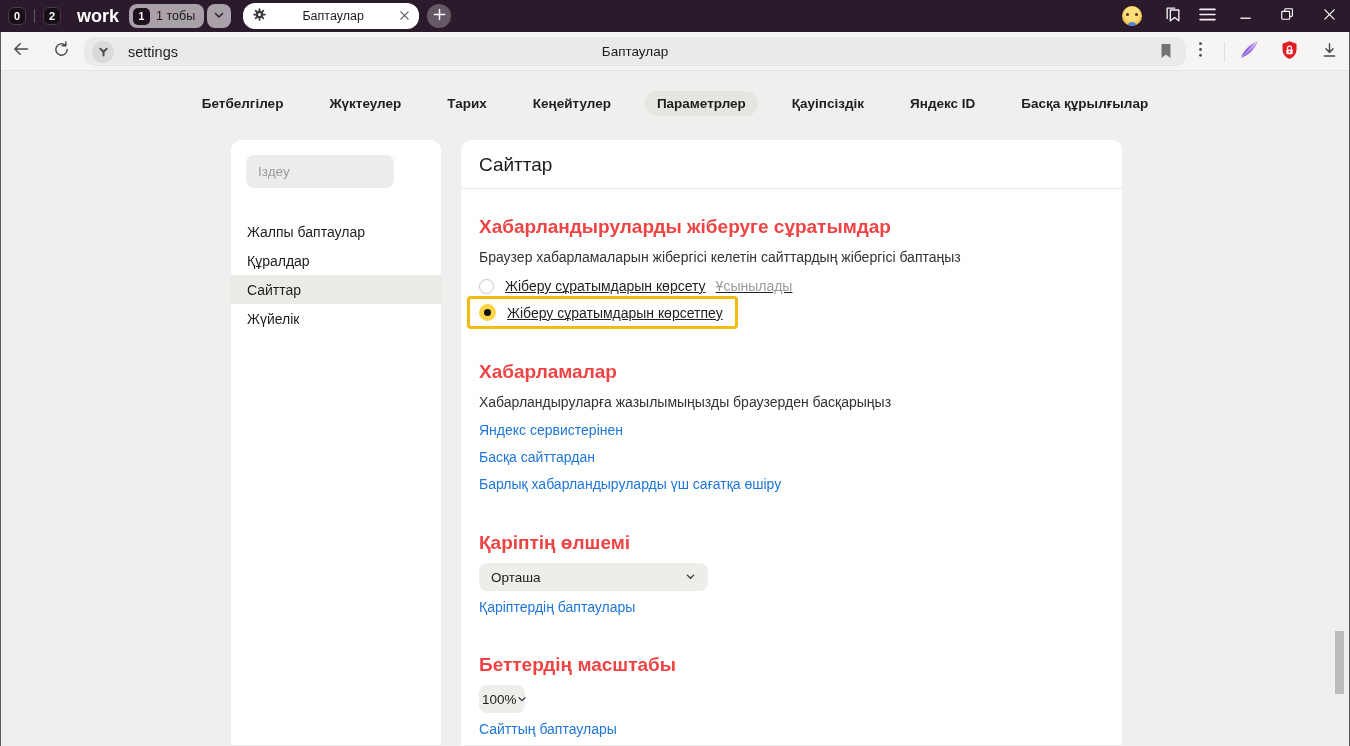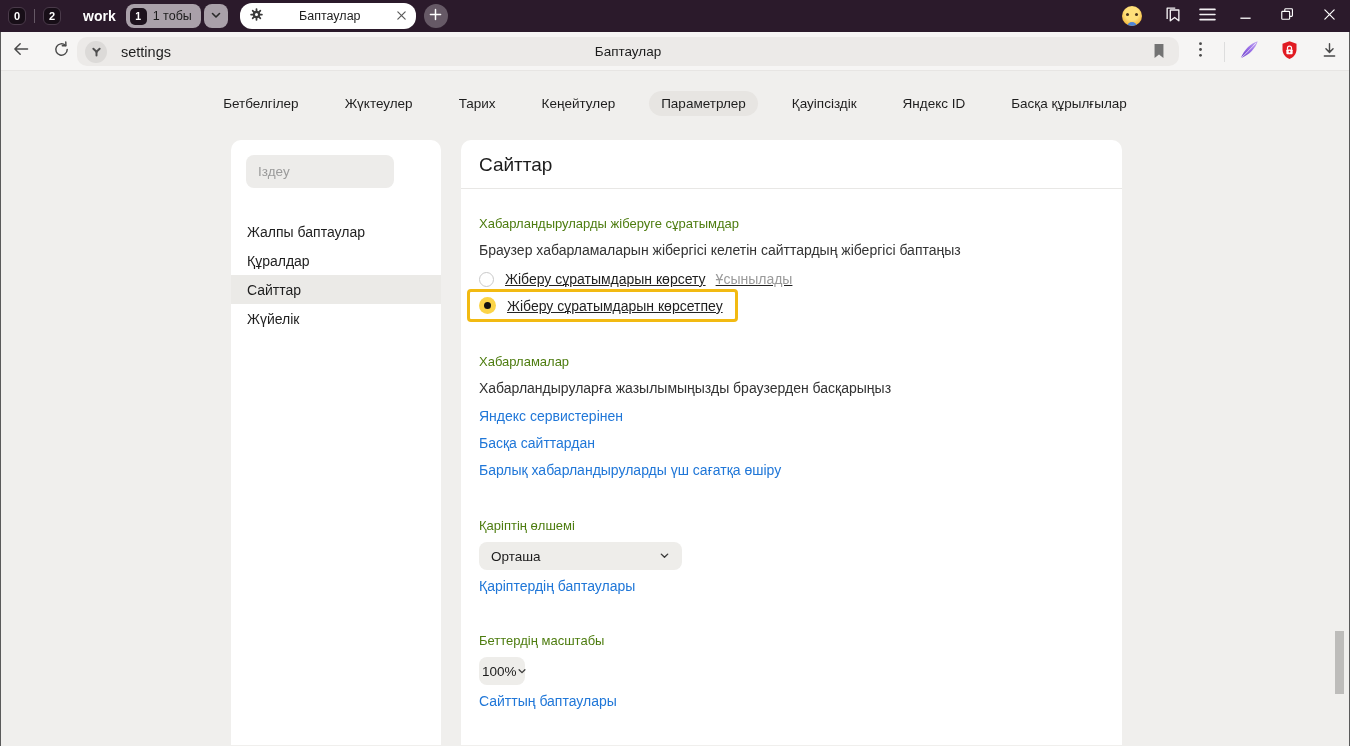--- a/index.html
+++ b/index.html
@@ -5,21 +5,21 @@
   * { margin:0; padding:0; box-sizing:border-box; }
   html,body { width:1350px; height:746px; overflow:hidden; }
   body { font-family:"Liberation Sans","DejaVu Sans",sans-serif; background:#f0efed; color:#222; }
 
   
   .titlebar { height:32px; background:#2b1a2b; display:flex; align-items:center; position:relative; }
   .pins { display:flex; align-items:center; gap:6px; padding-left:8px; }
   .count-badge { min-width:18px; height:18px; padding:0 4px; background:#170e17; border:1px solid #4a3a4a;
     border-radius:6px; color:#fff; font-size:11px; font-weight:bold; display:flex; align-items:center; justify-content:center; }
   .pin-sep { width:1px; height:14px; background:rgba(255,255,255,.28); margin:0 2px; }
-  .pin-label { color:#fff; font-size:14px; font-weight:bold; margin-left:16px; }
+  .pin-label { color:#fff; font-size:18px; font-weight:bold; margin-left:10px; }
   .tabgroup { display:flex; align-items:center; gap:3px; margin-left:10px; }
   .group-pill { display:flex; align-items:center; gap:6px; background:#a9a0a9; border-radius:8px; height:24px; padding:0 9px 0 4px; }
   .group-badge { min-width:17px; height:17px; background:#1d121d; border-radius:5px; color:#fff; font-size:10.5px; font-weight:bold;
     display:flex; align-items:center; justify-content:center; }
   .group-label { font-size:12.5px; color:#1c1c1c; }
   .group-chevron { width:24px; height:24px; background:#a9a0a9; border-radius:8px; display:flex; align-items:center; justify-content:center; }
   .browser-tab { margin-left:12px; width:176px; height:26px; background:#fff; border-radius:12px;
     display:flex; align-items:center; padding:0 9px; gap:6px; }
   .browser-tab .tab-title { flex:1; text-align:center; font-size:12.5px; color:#1c1c1c; white-space:nowrap; overflow:hidden; }
   .newtab-btn { margin-left:8px; width:24px; height:24px; border-radius:50%; background:rgba(255,255,255,.28);
@@ -29,65 +29,65 @@
   .avatar::before { content:""; position:absolute; left:4px; top:7px; width:3px; height:3px; border-radius:50%;
     background:#4a331a; box-shadow:9px 0 0 #4a331a; }
   .avatar::after { content:""; position:absolute; left:5px; bottom:-2px; width:10px; height:6px; border-radius:5px 5px 0 0; background:#4f86d8; }
   .tb-iconbtn { width:34px; height:32px; display:flex; align-items:center; justify-content:center; }
   .win-btn { width:42px; height:32px; display:flex; align-items:center; justify-content:center; }
 
   
   .chrome-body { border-left:1px solid #5a5a5a; border-right:1px solid #5a5a5a; height:714px; }
   .addressbar { height:39px; background:#f6f5f4; display:flex; align-items:center; border-bottom:1px solid #e7e5e3; position:relative; }
   .nav-iconbtn { width:40px; height:39px; display:flex; align-items:center; justify-content:center; }
-  .url-field { position:absolute; left:76px; top:5px; width:1102px; height:29px; background:#eceae8; border-radius:10px;
+  .url-field { position:absolute; left:83px; top:5px; width:1102px; height:29px; background:#eceae8; border-radius:10px;
     display:flex; align-items:center; padding:0 8px; }
   .site-chip { width:22px; height:22px; border-radius:50%; background:#dcdad8; display:flex; align-items:center; justify-content:center; }
   .url-text { font-size:14.5px; color:#1e1e1e; margin-left:14px; }
   .field-title { position:absolute; left:0; right:0; text-align:center; font-size:13.5px; color:#1c1c1c; pointer-events:none; }
   .field-flag { position:absolute; right:12px; top:4px; }
   .ab-right { position:absolute; right:0; top:0; height:39px; display:flex; align-items:center; }
   .ab-sep { width:1px; height:20px; background:#ddd; margin:0 4px; }
 
   
   .page { position:relative; height:674px; background:#f0efed; }
-  .nav-row { display:flex; justify-content:center; align-items:center; gap:22px; padding-top:20px; }
+  .nav-row { display:flex; justify-content:center; align-items:center; gap:22px; padding-top:20px;font-weight:bold; }
   .nav-tab { font-size:13.5px; color:#1e1e1e; padding:5px 12px; border-radius:14px; white-space:nowrap; }
   .nav-tab.active { background:#e7e5e2; }
 
   .sidebar-card { position:absolute; left:230px; top:69px; bottom:0; width:210px; background:#fff; border-radius:10px 10px 0 0; }
   .search-box { margin:15px; height:33px; background:#edecea; border-radius:8px; border:none; width:148px;
     padding:0 12px; font-size:13.5px; font-family:inherit; color:#222; outline:none; }
   .search-box::placeholder { color:#9b9b9b; }
   .side-list { margin-top:14px; }
   .side-item { height:29px; display:flex; align-items:center; padding-left:16px; font-size:14px; color:#1e1e1e; }
   .side-item.selected { background:#ebeae7; }
 
   .main-card { position:absolute; left:460px; top:69px; bottom:0; width:661px; background:#fff; border-radius:10px 10px 0 0; padding:0 18px; overflow:hidden; }
   .main-title { font-size:19px; font-weight:normal; color:#1c1c1c; margin-top:14px; }
   .main-divider { height:1px; background:#e8e7e5; margin:12px -18px 0; }
-  .sec-heading { font-size:13px; font-weight:normal; color:#4d7c0f; }
+  .sec-heading { font-size:19px; font-weight:bold; color:#ef4444; }
   .sec-desc { font-size:14px; color:#333; margin-top:11px; }
   .s1 .sec-heading { margin-top:27px; }
   .radio-row { display:flex; align-items:center; margin-top:13px;text-decoration:underline; }
   .radio-circle { width:15px; height:15px; border-radius:50%; border:1.5px solid #c9c9c9; background:#fff; flex:0 0 auto; }
   .radio-circle.selected { width:17px; height:17px; border:none; background:#fbd448; position:relative; }
   .radio-circle.selected::after { content:""; position:absolute; left:5px; top:5px; width:7px; height:7px; border-radius:50%; background:#121212; }
   .radio-label { font-size:14px; color:#1e1e1e; margin-left:11px; }
   .radio-badge { font-size:14px; color:#9a9a9a; margin-left:10px; }
   .highlight-box { display:inline-flex; align-items:center; border:3px solid #f2ba12; border-radius:4px;
     padding:5px 12px 5px 9px; margin-top:2px; margin-left:-12px; }
   .s2 { margin-top:32px; }
   .link { display:block; font-size:14px; color:#2077d8; text-decoration:none; width:fit-content; }
   .links .link { margin-top:11px; }
   .links .link:first-child { margin-top:12px; }
   .s3 { margin-top:40px; }
   .select-pill { display:inline-flex; align-items:center; justify-content:space-between; background:#eeedea; border-radius:8px;
     height:28px; padding:0 12px; font-size:13.5px; color:#1c1c1c; margin-top:9px; }
-  .select-wide { width:203px; }
+  .select-wide { width:229px; }
   .select-small { width:46px; padding:0 3px; }
   .after-select { margin-top:8px; }
   .s4 { margin-top:39px; }
 
   .scroll-thumb { position:absolute; left:1334px; top:560px; width:9px; height:63px; background:#bdbcba; }
 </style>
 </head>
 <body>
 
 <div class="titlebar">

